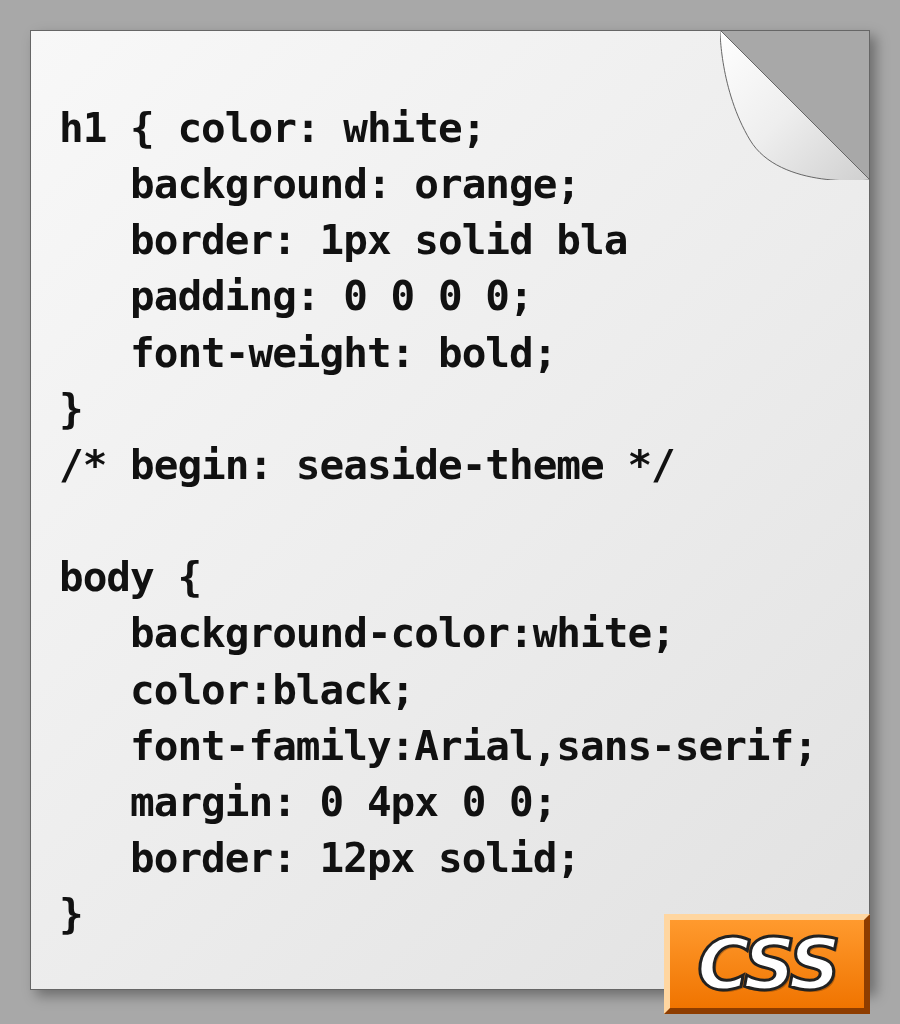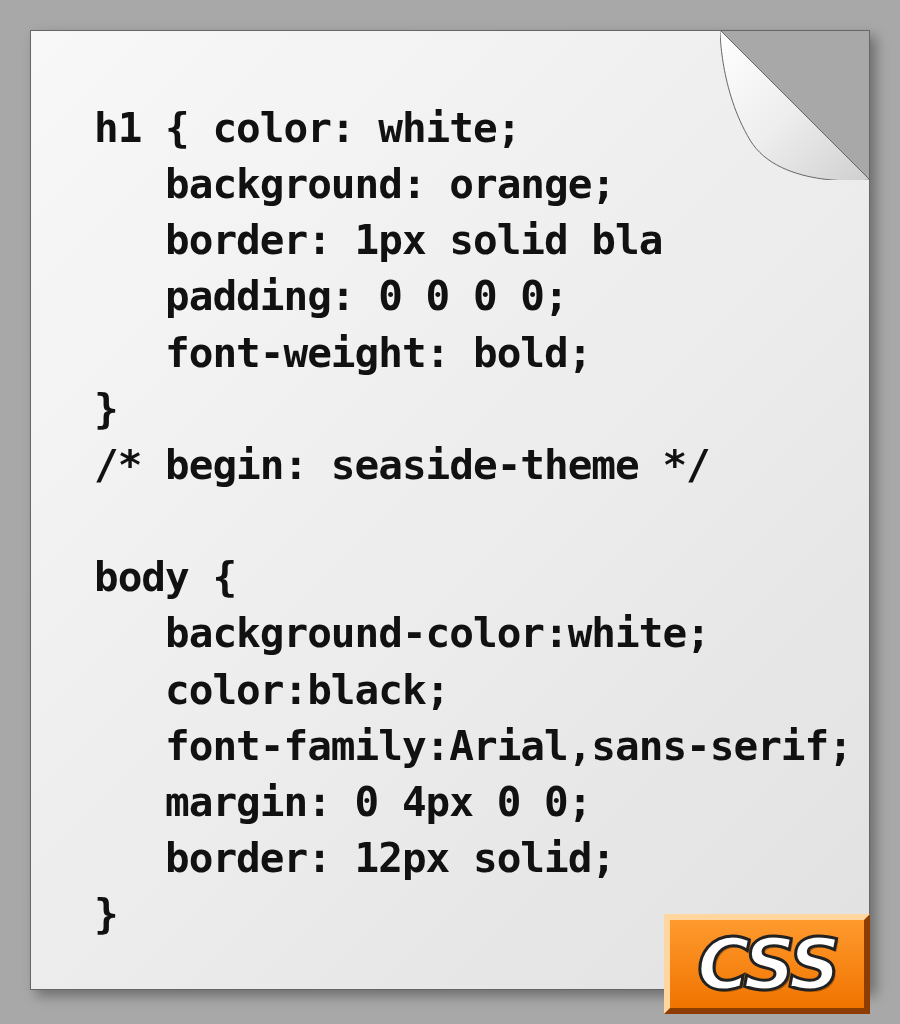--- a/index.html
+++ b/index.html
@@ -52,21 +52,20 @@
     position: absolute;
     left: 28px;
     top: 28px;
     right: 20px;
     color: #111;
     font-weight: 700;
     font-size: 41px;
     line-height: 1.37;
     white-space: pre;
     letter-spacing: -1px;
-    margin-left: 35px;
   }
 
   .badge {
     position: absolute;
     right: 30px;
     bottom: 10px;
     width: 206px;
     height: 100px;
     z-index: 3;
     background: linear-gradient(180deg, #ff9a2e 0%, #f07400 100%);

